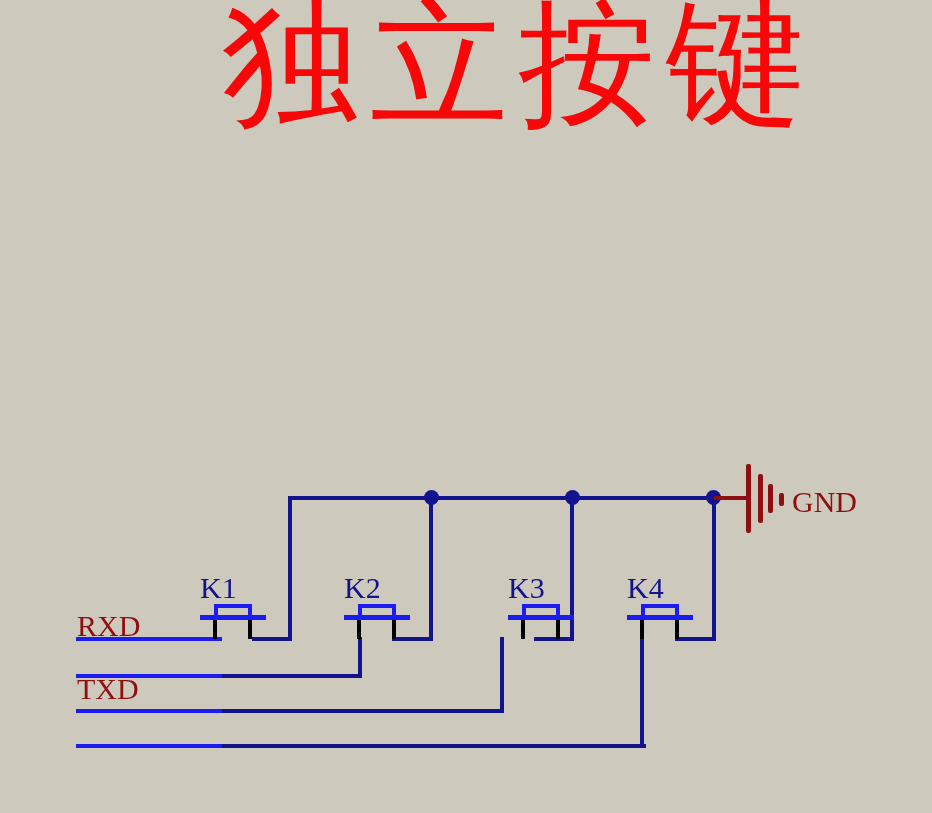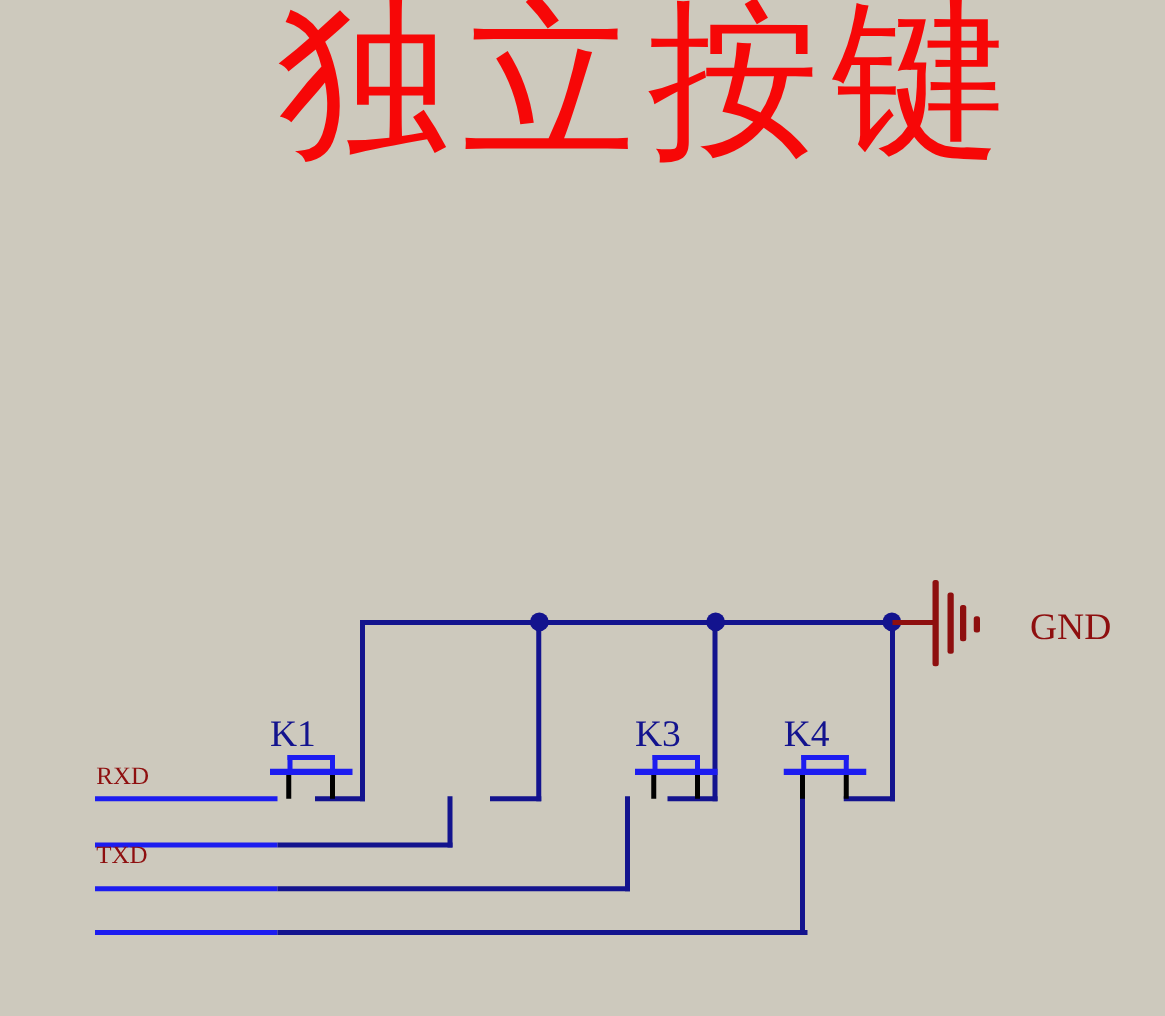--- a/index.html
+++ b/index.html
@@ -23,23 +23,23 @@
   }
   .wire{position:absolute;background:var(--wire-navy);}
   .term{position:absolute;background:var(--terminal-blue);height:4px;}
   .dot{position:absolute;width:15px;height:15px;border-radius:50%;background:var(--wire-navy);}
   .btn{position:absolute;top:570px;width:66px;height:90px;}
   .btn-label{position:absolute;left:0;top:3px;font-size:30px;line-height:1;color:var(--wire-navy);}
   .btn-cap{position:absolute;left:14px;top:34px;width:30px;height:8px;
     border:4px solid var(--terminal-blue);border-bottom:none;background:transparent;}
   .btn-base{position:absolute;left:0;top:45px;width:66px;height:5px;background:var(--terminal-blue);}
   .stub{position:absolute;top:50px;width:4px;height:19px;background:var(--stub-black);}
-  .net-label{position:absolute;left:77px;font-size:20px;line-height:1;color:var(--dark-red);white-space:nowrap;}
+  .net-label{position:absolute;left:77px;font-size:30px;line-height:1;color:var(--dark-red);white-space:nowrap;}
   .gnd-bar{position:absolute;width:5px;border-radius:2px;background:var(--dark-red);}
-  .gnd-label{position:absolute;left:824px;top:487px;font-size:30px;line-height:1;color:var(--dark-red);}
+  .gnd-label{position:absolute;left:792px;top:487px;font-size:30px;line-height:1;color:var(--dark-red);}
 </style>
 </head>
 <body>
 
 <div class="canvas">
 
   <div class="title">独立按键</div>
 
   <div class="wire" style="left:288px;top:496px;width:426px;height:4px"></div>
   <div class="wire" style="left:288px;top:496px;width:4px;height:145px"></div>
@@ -64,22 +64,29 @@
   <div class="wire" style="left:222px;top:674px;width:140px;height:4px"></div>
   <div class="wire" style="left:358px;top:637px;width:4px;height:41px"></div>
   <div class="wire" style="left:222px;top:709px;width:282px;height:4px"></div>
   <div class="wire" style="left:500px;top:637px;width:4px;height:76px"></div>
   <div class="wire" style="left:222px;top:744px;width:424px;height:4px"></div>
   <div class="wire" style="left:640px;top:637px;width:4px;height:111px"></div>
 
   <div class="net-label" style="top:611px">RXD</div>
   <div class="net-label" style="top:674px">TXD</div>
 
-  <div class="btn" style="left:216px">
+  <div class="btn" style="left:200px">
     <span class="btn-label">K1</span>
+    <span class="btn-cap"></span>
+    <span class="btn-base"></span>
+    <span class="stub" style="left:13px"></span>
+    <span class="stub" style="left:48px"></span>
+  </div>
+  <div class="btn" style="left:344px">
+    <span class="btn-label">K2</span>
     <span class="btn-cap"></span>
     <span class="btn-base"></span>
     <span class="stub" style="left:13px"></span>
     <span class="stub" style="left:48px"></span>
   </div>
   <div class="btn" style="left:508px">
     <span class="btn-label">K3</span>
     <span class="btn-cap"></span>
     <span class="btn-base"></span>
     <span class="stub" style="left:13px"></span>

